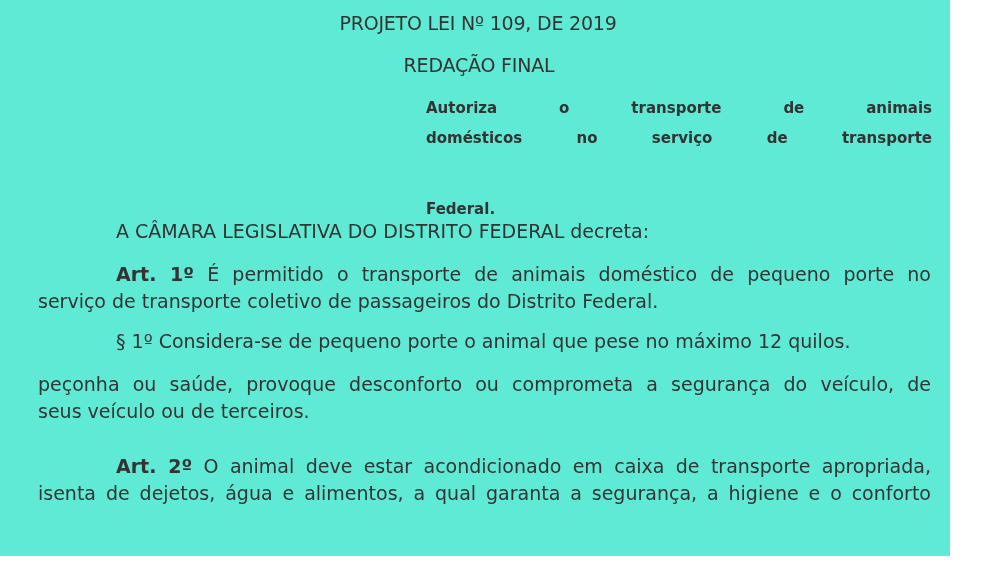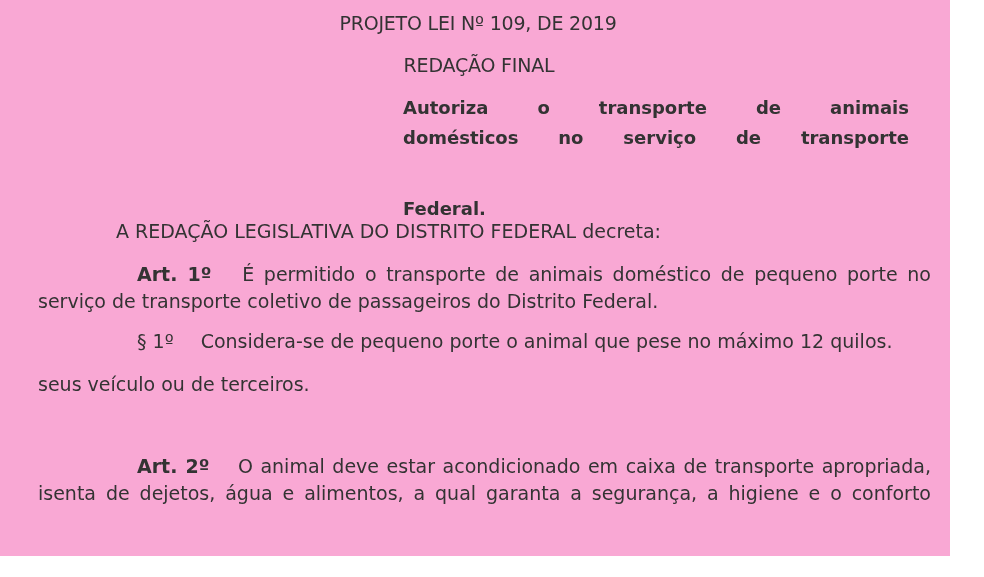--- a/index.html
+++ b/index.html
@@ -14,39 +14,39 @@
       overflow: hidden;
       font-family: "DejaVu Sans", sans-serif;
       color: #333333;
     }
     .page {
       position: absolute;
       left: 0;
       top: 0;
       width: 950px;
       height: 556px;
-      background: #f9a8d4;
+      background: #5eead4;
     }
     .title {
       position: absolute;
       left: 0;
       width: 984px;
       text-align: center;
       font-size: 19px;
       letter-spacing: -0.2px;
     }
     .title.t1 { top: 12px; left: -14px; }
     .title.t2 { top: 54px; left: -13px; }
     .ementa {
       position: absolute;
-      left: 403px;
+      left: 426px;
       top: 93px;
       width: 506px;
       font-weight: bold;
-      font-size: 18px;
+      font-size: 15px;
       line-height: 30px;
       text-align: justify;
       text-align-last: auto;
     }
     .ementa .line {
       display: block;
       text-align: justify;
       text-align-last: justify;
       height: 30px;
       white-space: nowrap;
@@ -67,50 +67,51 @@
       text-align-last: justify;
     }
     .para .line.indent { padding-left: 78px; }
     .para .line.last { text-align-last: left; }
     .bold { font-weight: bold; }
     .p-decreta { top: 218px; }
     .p-art1 { top: 261px; }
     .p-par1 { top: 328px; }
     .p-par2 { top: 371px; }
     .p-art2 { top: 453px; }
-    .line span { white-space: pre; margin-left: 21px; }
+    .line span { white-space: pre; }
   </style>
 </head>
 <body>
 
 <div class="page">
 
   <div class="title t1">PROJETO LEI Nº 109, DE 2019</div>
   <div class="title t2">REDAÇÃO FINAL</div>
 
   <div class="ementa">
     <span class="line">Autoriza o transporte de animais</span>
     <span class="line">domésticos no serviço de transporte</span>
     <span class="line last">Federal.</span>
   </div>
 
   <div class="para p-decreta">
-    <span class="line indent last">A REDAÇÃO LEGISLATIVA DO DISTRITO FEDERAL decreta:</span>
+    <span class="line indent last">A CÂMARA LEGISLATIVA DO DISTRITO FEDERAL decreta:</span>
   </div>
 
   <div class="para p-art1">
     <span class="line indent"><span class="bold">Art. 1º</span> <span>É permitido o transporte de animais doméstico de pequeno porte no</span></span>
     <span class="line last">serviço de transporte coletivo de passageiros do Distrito Federal.</span>
   </div>
 
   <div class="para p-par1">
     <span class="line indent last"><span>§ 1º</span> <span>Considera-se de pequeno porte o animal que pese no máximo 12 quilos.</span></span>
   </div>
 
   <div class="para p-par2">
+    <span class="line">peçonha ou saúde, provoque desconforto ou comprometa a segurança do veículo, de</span>
     <span class="line last">seus veículo ou de terceiros.</span>
   </div>
 
   <div class="para p-art2">
     <span class="line indent"><span class="bold">Art. 2º</span> <span>O animal deve estar acondicionado em caixa de transporte apropriada,</span></span>
     <span class="line">isenta de dejetos, água e alimentos, a qual garanta a segurança, a higiene e o conforto</span>
   </div>
 
 </div>
 

